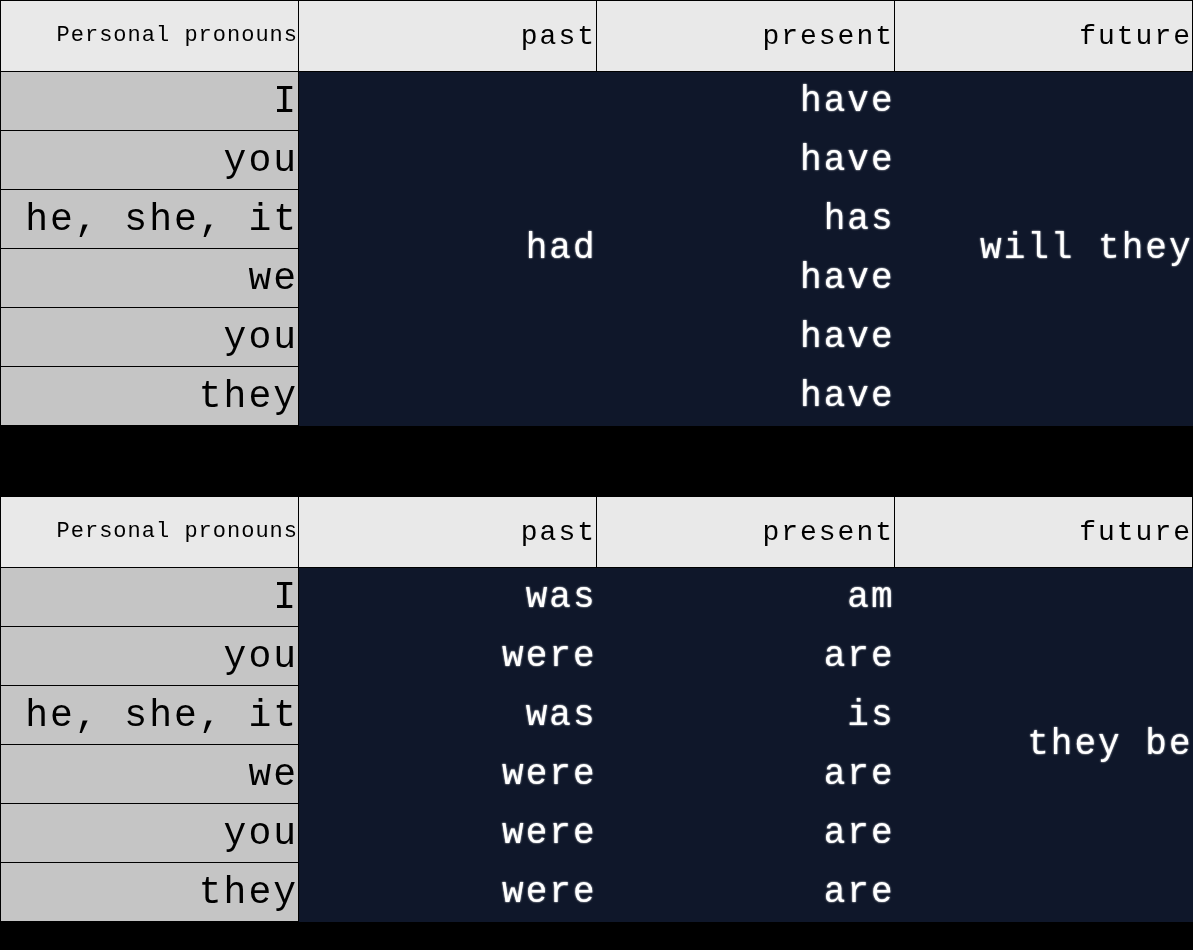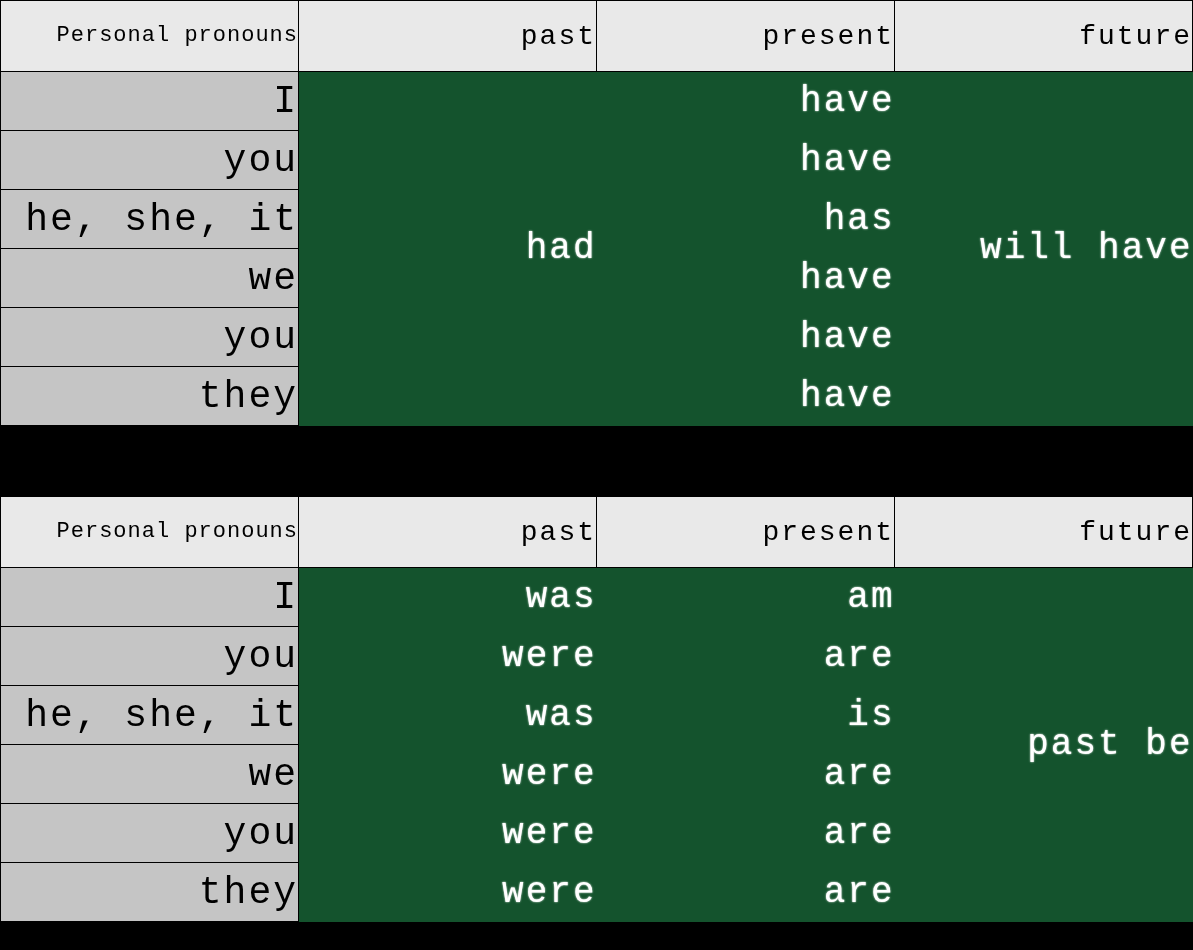--- a/index.html
+++ b/index.html
@@ -1,39 +1,39 @@
 <!DOCTYPE html>
 <html><head>
 <meta charset="utf-8">
 <style>
 body{margin:0;background:#000;font-family:'Courier New',monospace;letter-spacing:2px;width:1193px}
 table{border-collapse:collapse;width:1193px;table-layout:fixed}
 th,td{text-align:right;padding:0}
 th{background:#e9e9e9;font-size:28px;height:70px;font-weight:normal;border:1px solid #000}
 th.corner{font-size:22px;letter-spacing:1px;line-height:1.2}
 td.pr{background:#c5c5c5;font-size:38px;border:1px solid #000;height:58px}
-td.bl{background:#14532d;color:#fff;font-size:36px;border:none;text-shadow:0 0 2px #fff}
+td.bl{background:#0f172a;color:#fff;font-size:36px;border:none;text-shadow:0 0 2px #fff}
 .gap{height:70px;background:#000}
 </style>
 </head>
 <body>
 
 <table>
 <tbody>
       <tr>
 <th class="corner">Personal pronouns</th>
 <th>past</th>
 <th>present</th>
 <th>future</th>
 </tr>
 <tr>
         <td class="pr">I</td>
         <td class="bl" rowspan="6">had</td>
         <td class="bl">have</td>
-        <td class="bl" rowspan="6">will have</td>
+        <td class="bl" rowspan="6">will they</td>
       </tr>
 <tr>
         <td class="pr">you</td>
         <td class="bl">have</td>
       </tr>
 <tr>
         <td class="pr">he, she, it</td>
         <td class="bl">has</td>
       </tr>
 <tr>
@@ -58,21 +58,21 @@
       <tr>
 <th class="corner">Personal pronouns</th>
 <th>past</th>
 <th>present</th>
 <th>future</th>
 </tr>
 <tr>
         <td class="pr">I</td>
         <td class="bl">was</td>
         <td class="bl">am</td>
-        <td class="bl" rowspan="6">past be</td>
+        <td class="bl" rowspan="6">they be</td>
       </tr>
 <tr>
         <td class="pr">you</td>
         <td class="bl">were</td>
         <td class="bl">are</td>
       </tr>
 <tr>
         <td class="pr">he, she, it</td>
         <td class="bl">was</td>
         <td class="bl">is</td>

